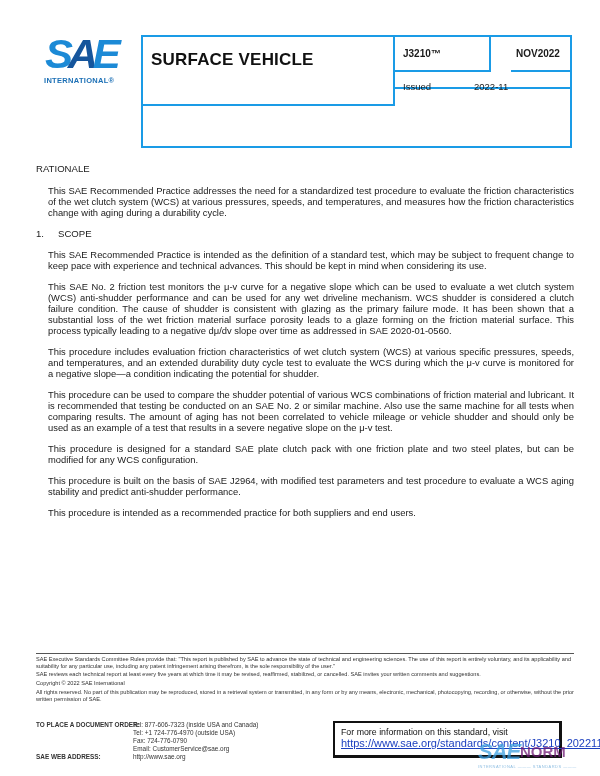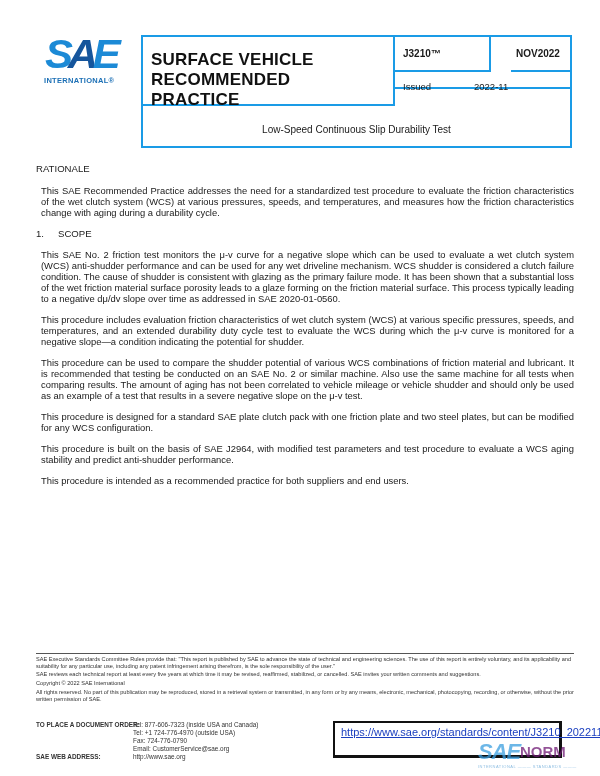--- a/index.html
+++ b/index.html
@@ -26,21 +26,21 @@
            border-bottom: 2px solid #1a9be6; padding: 11px 0 0 8px; font-size: 10px; font-weight: bold; }
   .c-date { left: 368px; top: 0; width: 59px; height: 35px; border-bottom: 2px solid #1a9be6;
             padding: 11px 0 0 5px; font-size: 10px; font-weight: bold; }
   .c-issued { left: 252px; top: 35px; width: 175px; height: 17px; border-bottom: 2px solid #1a9be6;
               padding: 9px 0 0 8px; font-size: 9.5px; }
   .c-issued .val { position: absolute; left: 79px; top: 9px; }
   .c-subtitle { left: 0; top: 69px; width: 427px; height: 40px; text-align: center; padding-top: 18px; font-size: 10px; }
 
   
   .body { position: absolute; left: 36px; top: 163px; width: 538px; font-size: 9.4px; line-height: 11px; }
-  .body p { margin: 0 0 10px 5px; text-align: justify; }
+  .body p { margin: 0 0 10px 12px; text-align: justify; }
   .rationale-h { text-align: left; margin: 0 0 11px 0; font-size: 9.6px; }
   .scope-h { margin: 8px 0 10px 0; font-size: 9.6px; }
   .scope-h .n { display: inline-block; width: 22px; }
 
   
   .foot-rule { position: absolute; left: 36px; top: 653px; width: 538px; height: 0; border-top: 1px solid #555; }
   .foot { position: absolute; left: 36px; top: 656px; width: 538px; font-size: 5.6px; line-height: 6.6px; color: #333; }
   .foot p { margin: 0 0 2.2px 0; }
   .contact { position: absolute; left: 36px; top: 721px; font-size: 6.4px; line-height: 8px; color: #333; }
   .contact .lbl { position: absolute; left: 0; white-space: nowrap; font-weight: bold; }
@@ -61,37 +61,36 @@
 <body>
 
 <div class="logo">
   <div class="logo-letters">S<span class="a">A</span>E</div>
   <div class="logo-intl">INTERNATIONAL®</div>
 </div>
 
 <div class="hdr">
   <div class="cell c-title">
     <div>SURFACE VEHICLE</div>
-    <div>RECOMMENDED PRACTICE</div>
   </div>
   <div class="cell c-num">J3210™</div>
   <div class="cell c-date">NOV2022</div>
   <div class="cell c-issued">
     <span>Issued</span>
     <span class="val">2022-11</span>
   </div>
-  <div class="cell c-subtitle">Low-Speed Continuous Slip Durability Test</div>
 </div>
 
 <div class="body">
   <div class="rationale-h">RATIONALE</div>
   <p>This SAE Recommended Practice addresses the need for a standardized test procedure to evaluate the friction characteristics of the wet clutch system (WCS) at various pressures, speeds, and temperatures, and measures how the friction characteristics change with aging during a durability cycle.</p>
   <div class="scope-h">
     <span class="n">1.</span><span>SCOPE</span>
   </div>
+  <p>This SAE Recommended Practice is intended as the definition of a standard test, which may be subject to frequent change to keep pace with experience and technical advances. This should be kept in mind when considering its use.</p>
   <p>This SAE No. 2 friction test monitors the μ-v curve for a negative slope which can be used to evaluate a wet clutch system (WCS) anti-shudder performance and can be used for any wet driveline mechanism. WCS shudder is considered a clutch failure condition. The cause of shudder is consistent with glazing as the primary failure mode. It has been shown that a substantial loss of the wet friction material surface porosity leads to a glaze forming on the friction material surface. This process typically leading to a negative dμ/dv slope over time as addressed in SAE 2020-01-0560.</p>
   <p>This procedure includes evaluation friction characteristics of wet clutch system (WCS) at various specific pressures, speeds, and temperatures, and an extended durability duty cycle test to evaluate the WCS during which the μ-v curve is monitored for a negative slope—a condition indicating the potential for shudder.</p>
   <p>This procedure can be used to compare the shudder potential of various WCS combinations of friction material and lubricant. It is recommended that testing be conducted on an SAE No. 2 or similar machine. Also use the same machine for all tests when comparing results. The amount of aging has not been correlated to vehicle mileage or vehicle shudder and should only be used as an example of a test that results in a severe negative slope on the μ-v test.</p>
   <p>This procedure is designed for a standard SAE plate clutch pack with one friction plate and two steel plates, but can be modified for any WCS configuration.</p>
   <p>This procedure is built on the basis of SAE J2964, with modified test parameters and test procedure to evaluate a WCS aging stability and predict anti-shudder performance.</p>
   <p>This procedure is intended as a recommended practice for both suppliers and end users.</p>
 </div>
 
 <div class="foot-rule"></div>
 <div class="foot">
@@ -105,20 +104,21 @@
   <div class="lbl" style="top:0">TO PLACE A DOCUMENT ORDER:</div>
   <div class="vals" style="top:0">Tel: 877-606-7323 (inside USA and Canada)</div>
   <div class="vals" style="top:8px">Tel: +1 724-776-4970 (outside USA)</div>
   <div class="vals" style="top:16px">Fax: 724-776-0790</div>
   <div class="vals" style="top:24px">Email: CustomerService@sae.org</div>
   <div class="lbl" style="top:32px">SAE WEB ADDRESS:</div>
   <div class="vals" style="top:32px">http://www.sae.org</div>
 </div>
 
 <div class="infobox">
+  <div class="t">For more information on this standard, visit</div>
   <div class="u">https://www.sae.org/standards/content/J3210_202211/</div>
 </div>
 
 <div class="wm">
   <div class="big">SAE</div>
   <div class="norm">NORM</div>
   <div class="sub">INTERNATIONAL ——— STANDARDS ———</div>
 </div>
 
 </body></html>

